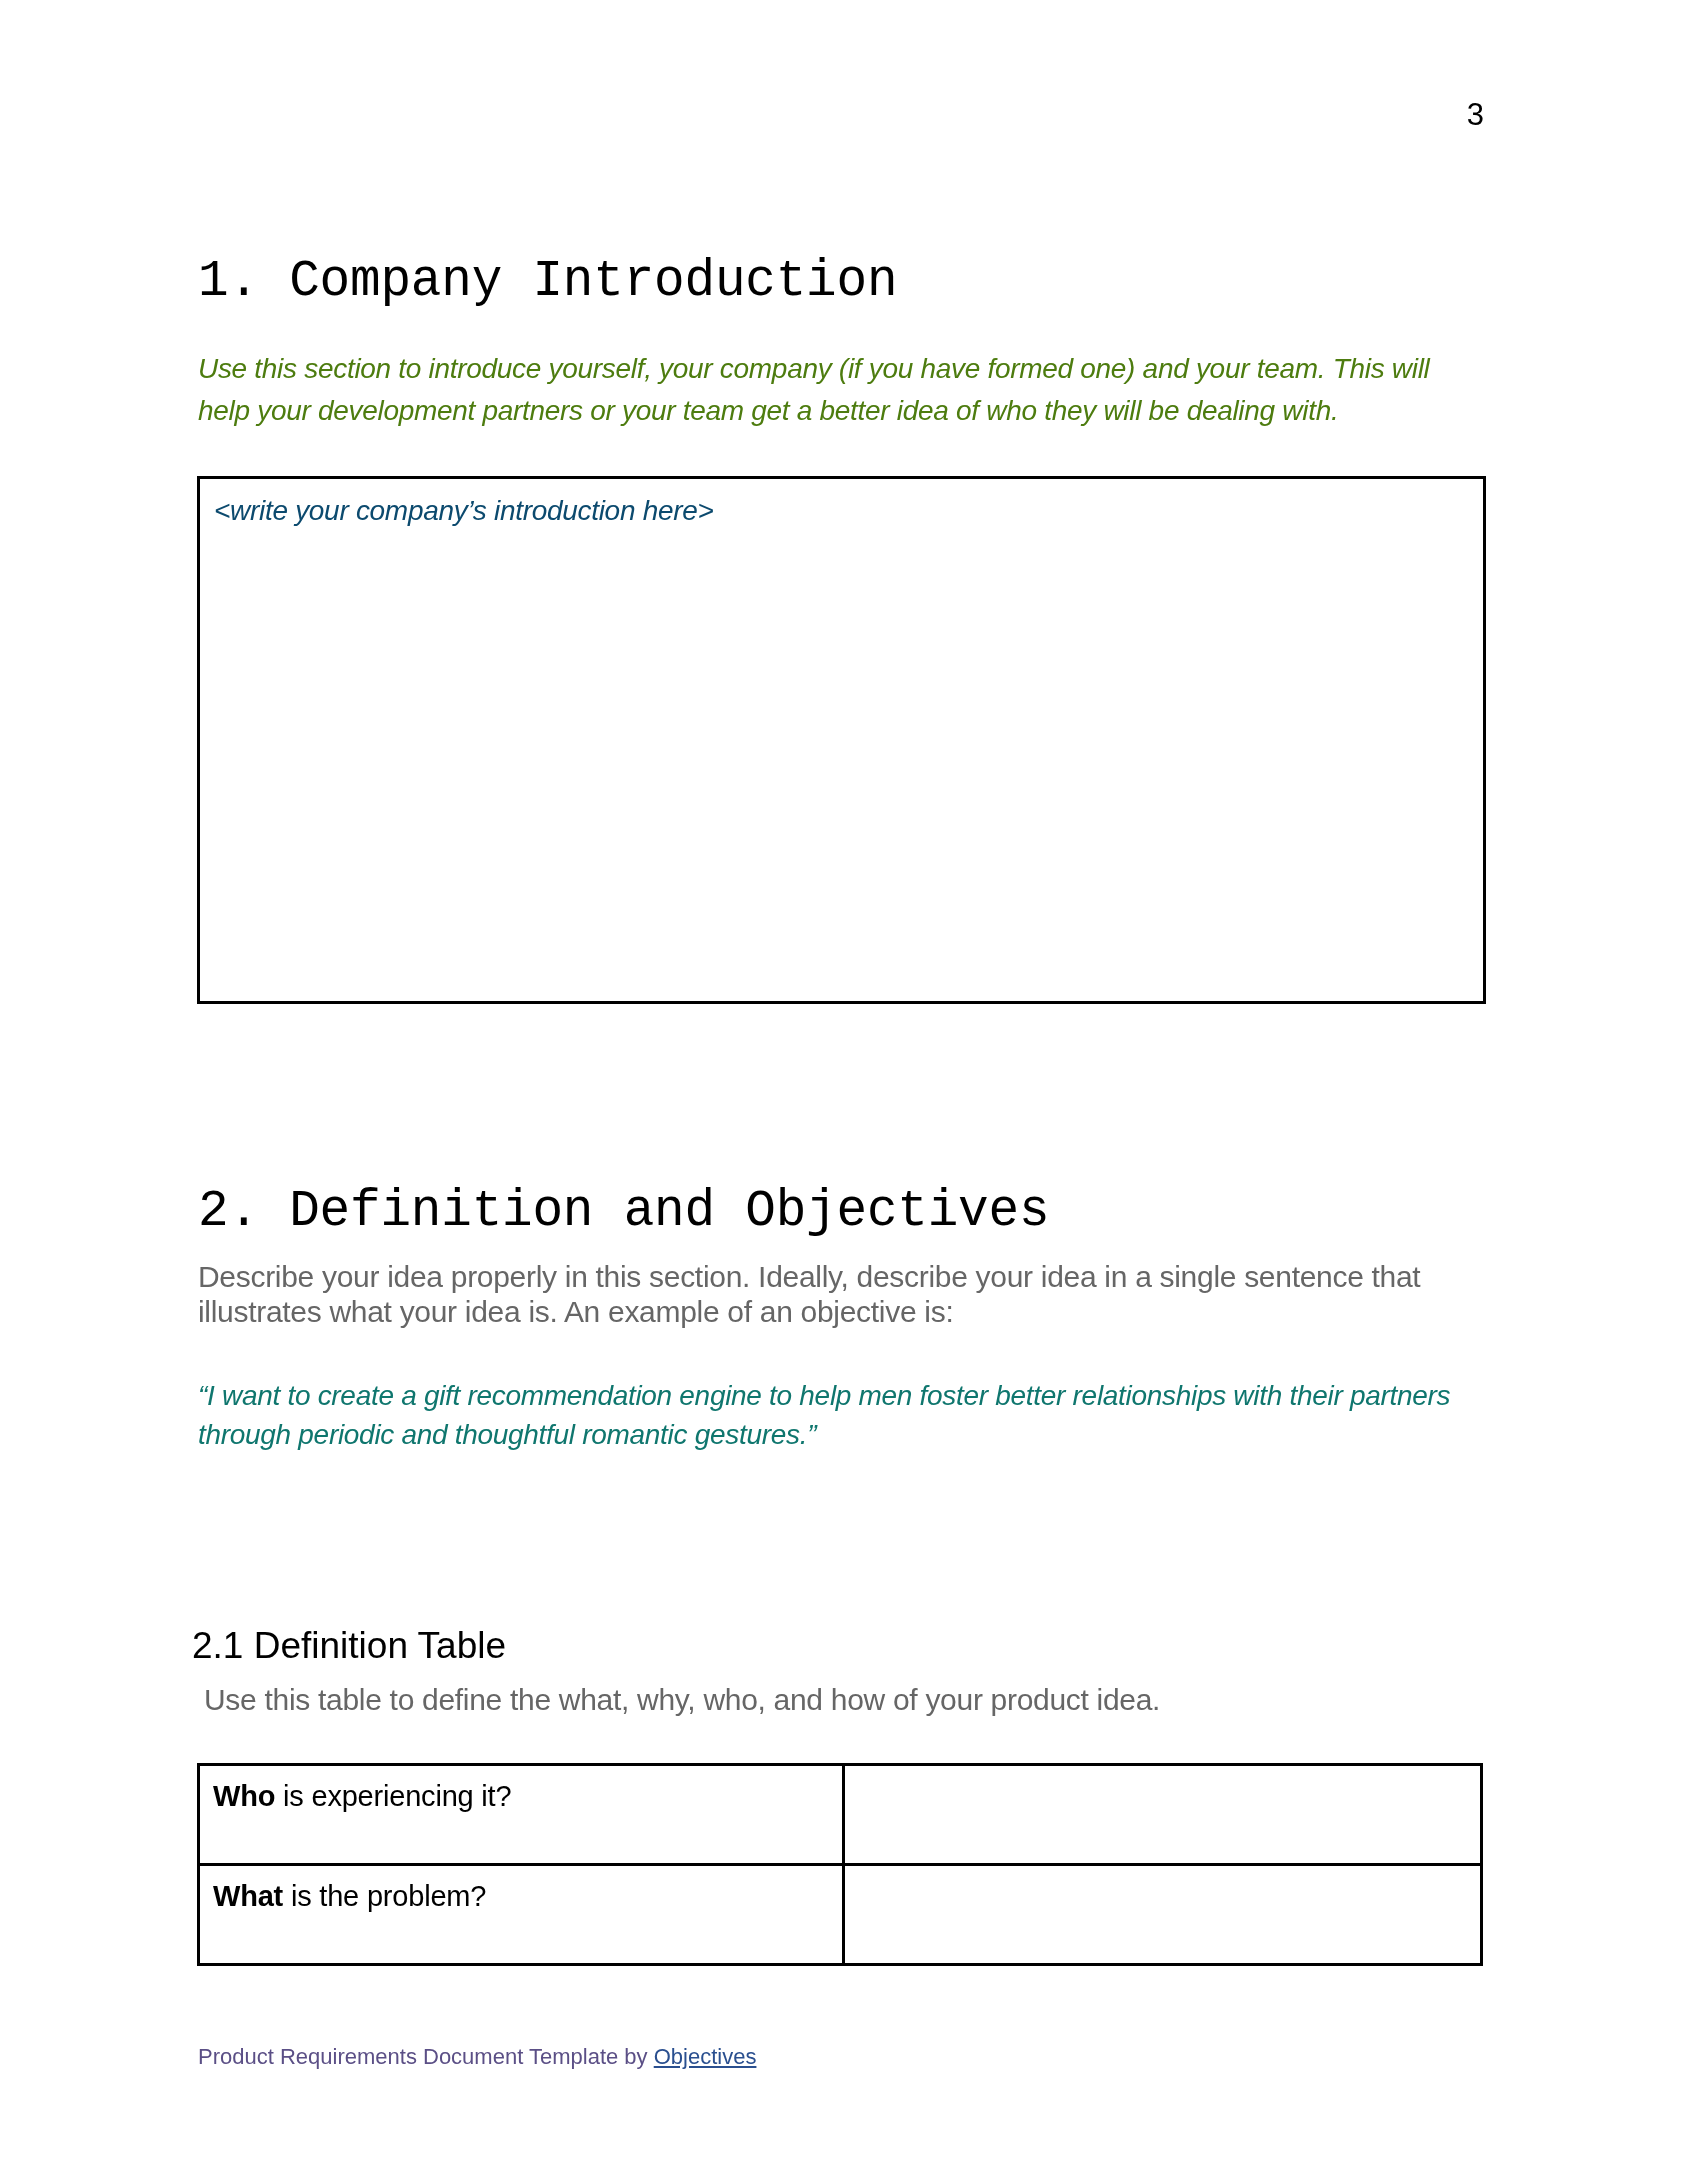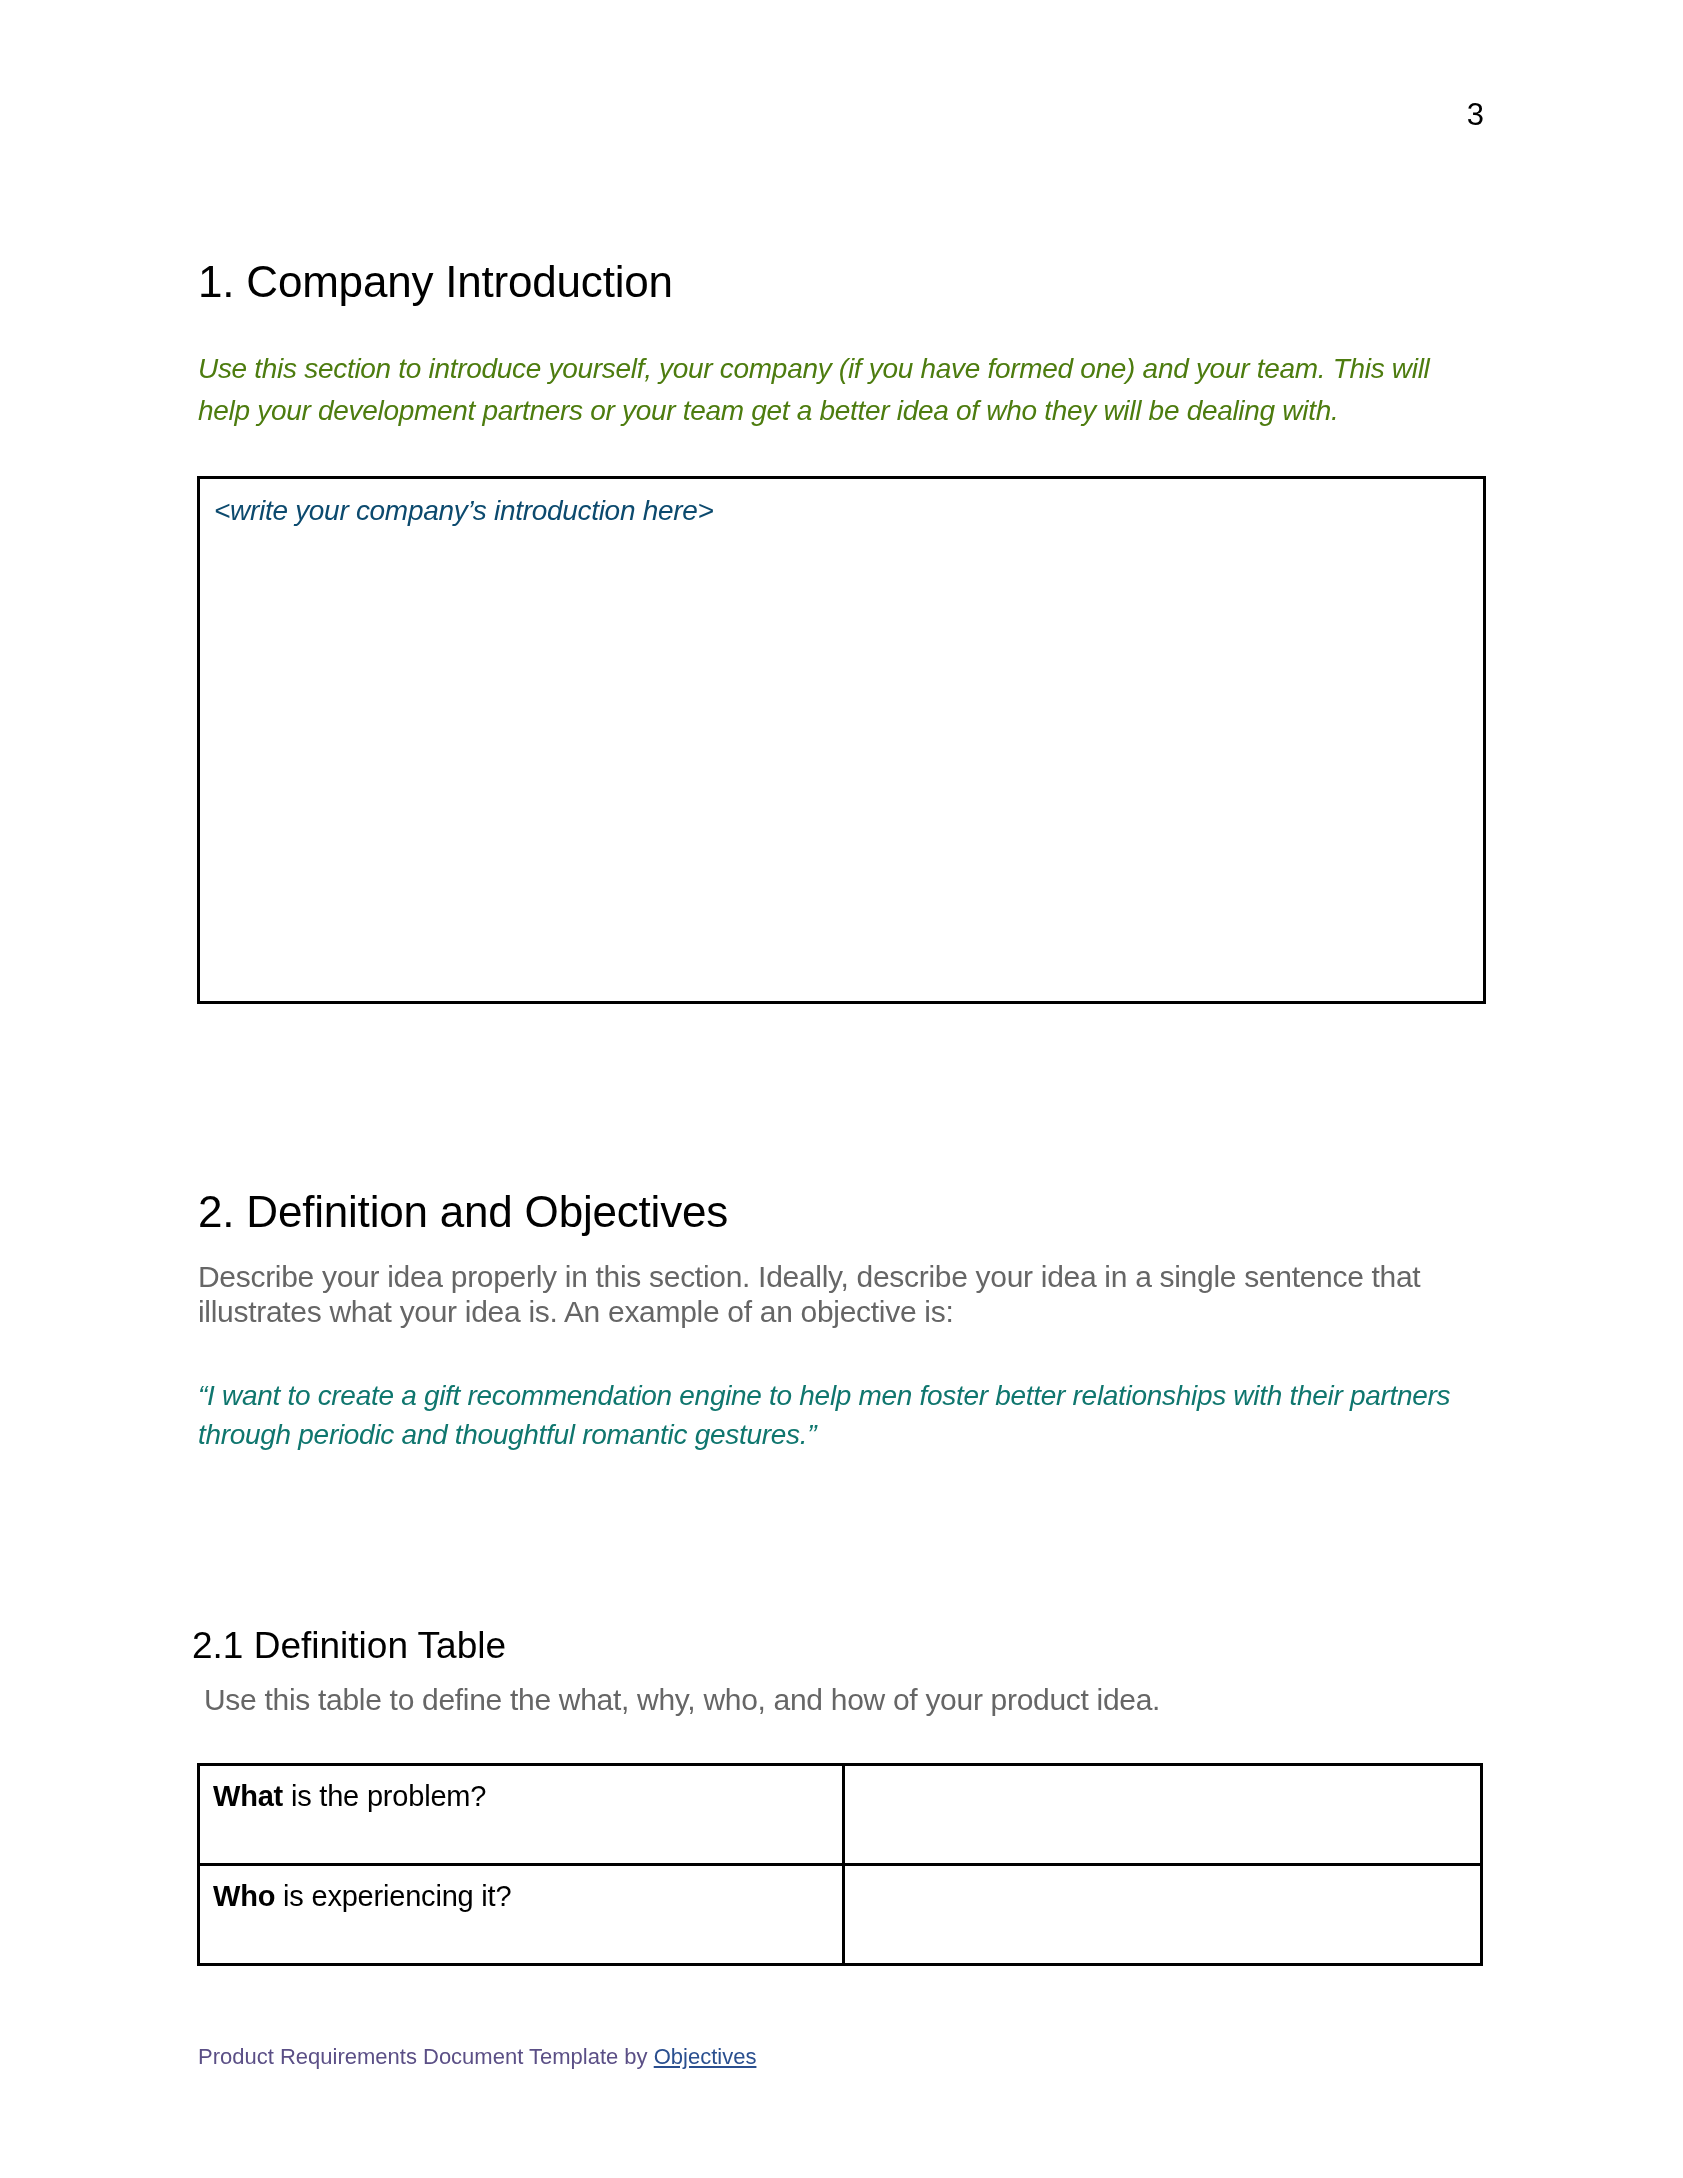--- a/index.html
+++ b/index.html
@@ -21,22 +21,22 @@
       right: 199px;
       top: 97px;
       font-size: 31px;
       line-height: 36px;
       color: #000;
       text-align: right;
     }
 
     .h1 {
       left: 198px;
-      font-family: Liberation Sans, sans-serif;
-      font-size: 44px;
+      font-family: Liberation Mono, monospace;
+      font-size: 51px;
       line-height: 53px;
       color: #000;
       font-weight: normal;
       letter-spacing: -0.2px;
       white-space: nowrap;
     }
     .h1.company { top: 255px; }
     .h1.definition { top: 1185px; }
 
     .h2 {
@@ -156,25 +156,25 @@
 <h1 class="abs h1 definition" style="margin:0;">2. Definition and Objectives</h1>
 <p class="abs body-regular def-para" style="margin:0;">Describe your idea properly in this section. Ideally, describe your idea in a single sentence that illustrates what your idea is. An example of an objective is:</p>
 <p class="abs quote-para" style="margin:0;">“I want to create a gift recommendation engine to help men foster better relationships with their partners through periodic and thoughtful romantic gestures.”</p>
 
 <h2 class="abs h2" style="margin:0; font-weight:normal;">2.1 Definition Table</h2>
 <p class="abs body-regular table-desc" style="margin:6px;">Use this table to define the what, why, who, and how of your product idea.</p>
 
 <table class="abs def-table">
   <tbody>
     <tr>
-      <td class="q-col"><b>What</b><span> is the problem?</span></td>
+      <td class="q-col"><b>Who</b><span> is experiencing it?</span></td>
       <td></td>
     </tr>
     <tr>
-      <td class="q-col"><b>Who</b><span> is experiencing it?</span></td>
+      <td class="q-col"><b>What</b><span> is the problem?</span></td>
       <td></td>
     </tr>
   </tbody>
 </table>
 
 <div class="abs footer">
   <span>Product Requirements Document Template by </span><a>Objectives</a>
 </div>
 
 

